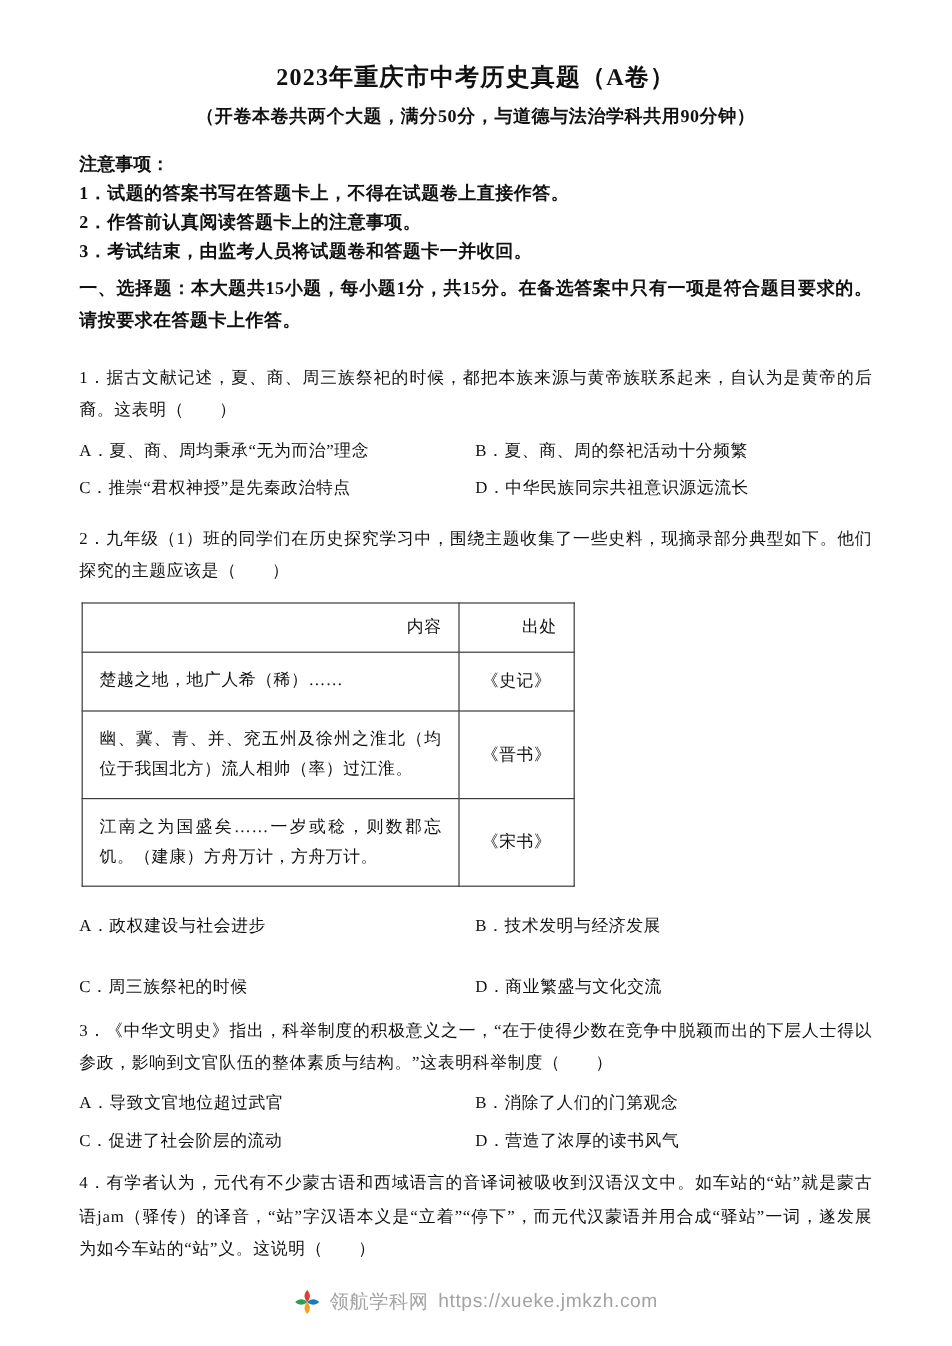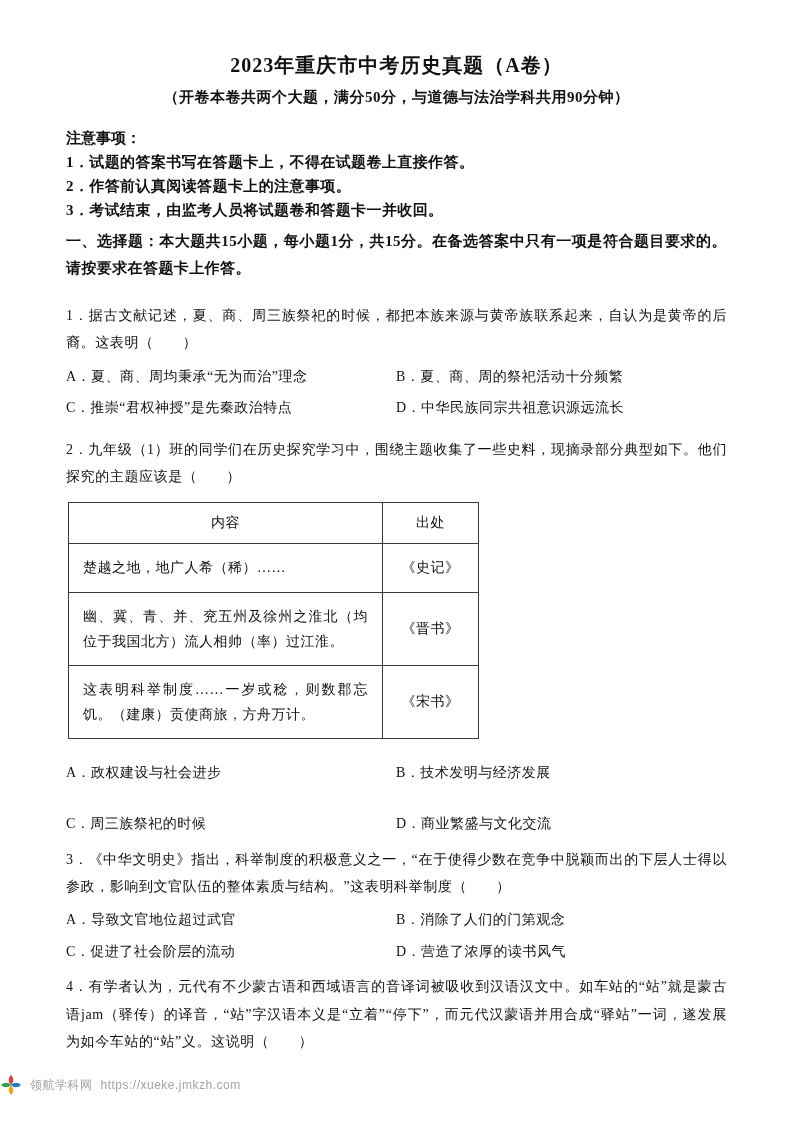--- a/index.html
+++ b/index.html
@@ -75,34 +75,35 @@
     border-collapse: collapse;
     margin: 12px 0 0 2px;
   }
   .src-table th, .src-table td {
     border: 1px solid #3a3a3a;
     font-size: 14px;
     font-weight: normal;
     padding: 11px 14px;
     letter-spacing: 0.5px;
   }
-  .src-table th { text-align: center; }
+  .src-table th { text-align: right; }
   .src-table th.col-content { width: 314px; }
   .src-table th.col-source { width: 96px; }
   .src-table td.content-cell { line-height: 1.8; text-align: justify; }
   .src-table td.source-cell { text-align: center; }
   .footer {
     position: absolute;
     left: 0; right: 0;
     bottom: 26px;
     display: flex;
+    justify-content: center;
     align-items: center;
     gap: 8px;
     color: #a3a3a3;
-    font-size: 12px;
+    font-size: 16px;
     letter-spacing: 0.5px;
     font-family: "Liberation Sans", "DejaVu Sans", sans-serif;
   }
   .footer .logo { display: inline-flex; }
 </style>
 </head>
 <body>
 
 <div class="page">
 
@@ -133,21 +134,21 @@
     </tr>
     <tr>
       <td class="content-cell">楚越之地，地广人希（稀）……</td>
       <td class="source-cell">《史记》</td>
     </tr>
     <tr>
       <td class="content-cell">幽、冀、青、并、兖五州及徐州之淮北（均位于我国北方）流人相帅（率）过江淮。</td>
       <td class="source-cell">《晋书》</td>
     </tr>
     <tr>
-      <td class="content-cell">这表明科举制度……一岁或稔，则数郡忘饥。（建康）贡使商旅，方舟万计。</td>
+      <td class="content-cell">江南之为国盛矣……一岁或稔，则数郡忘饥。（建康）方舟万计，方舟万计。</td>
       <td class="source-cell">《宋书》</td>
     </tr>
   </tbody>
     </table>
   <div class="options-grid wide-gap">
     <div class="opt">A．政权建设与社会进步</div>
     <div class="opt">B．技术发明与经济发展</div>
     <div class="opt">C．周三族祭祀的时候</div>
     <div class="opt">D．商业繁盛与文化交流</div>
   </div>

